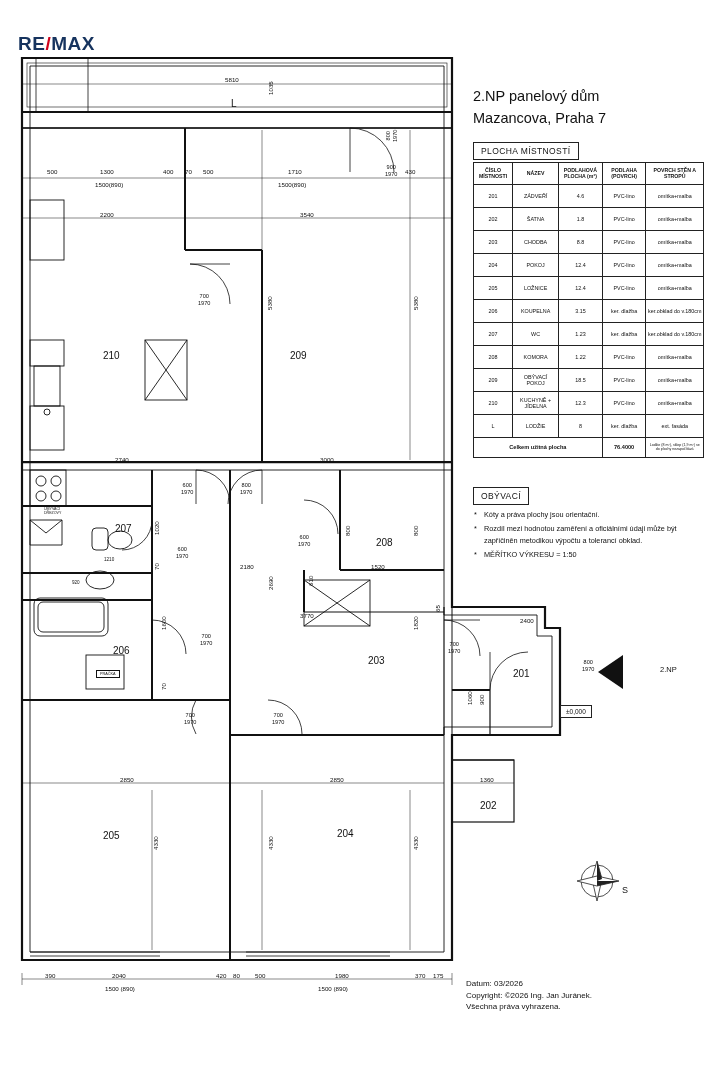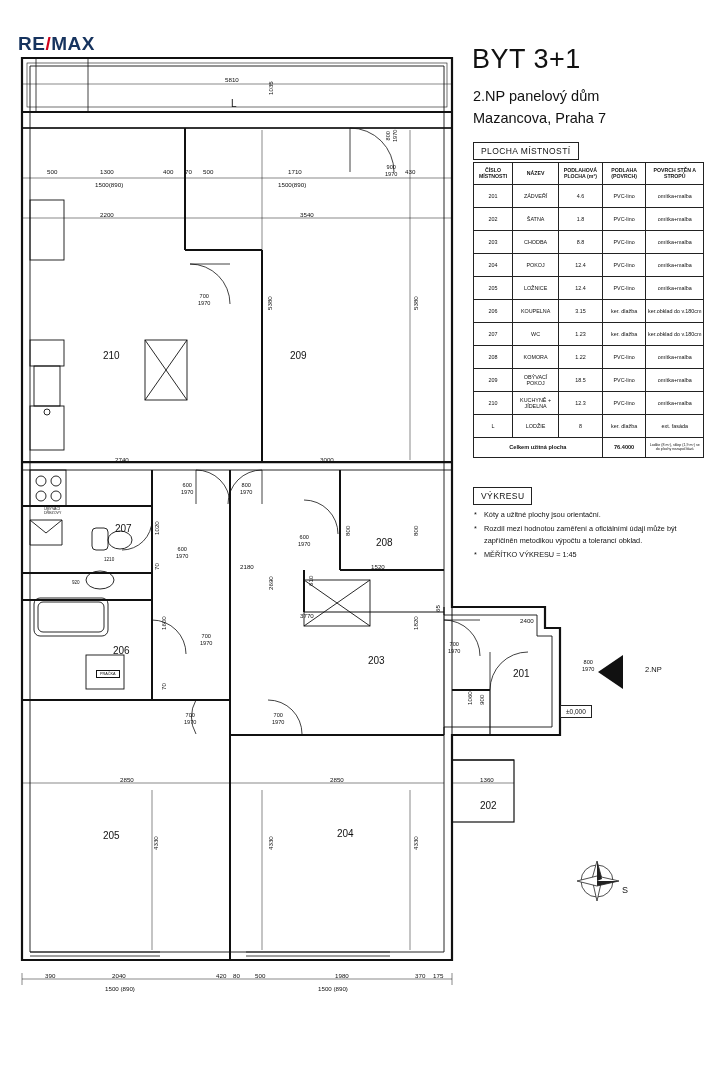--- a/index.html
+++ b/index.html
@@ -77,30 +77,29 @@
   }
   .dimtxt {
     position:absolute; font-size:6.2px; color:#111; white-space:nowrap;
   }
   .dimtxt.v { transform-origin:0 0; }
   .doortxt {
     position:absolute; font-size:5.6px; color:#111; text-align:center; line-height:1.18; white-space:nowrap;
   }
   .tinytxt { position:absolute; font-size:4.2px; color:#111; white-space:nowrap; }
   .lev { position:absolute; font-size:6.5px; border:.8px solid #222; padding:2px 5px; background:#fff; }
-  .np { position:absolute; font-size:7.5px; }
+  .np { position:absolute; font-size:7.5px;margin-left:15px; }
 </style>
 </head>
 <body>
 
 <div class="page">
 
   <div class="brand"><span>RE</span><span class="slash">/</span><span>MAX</span></div>
 
-  <div class="title-main">BYT 3+1</div>
   <div class="title-sub1">2.NP panelový dům</div>
   <div class="title-sub2">Mazancova, Praha 7</div>
 
   <div class="boxlabel" id="legend-title">PLOCHA MÍSTNOSTÍ</div>
 
   <table class="legend-table">
     <thead>
       <tr>
         <th class="col-num">ČÍSLO MÍSTNOSTI</th>
         <th class="col-name">NÁZEV</th>
@@ -188,47 +187,52 @@
           <td>ext. fasáda</td>
         </tr>
         <tr class="total">
           <td colspan="3">Celkem užitná plocha</td>
           <td>76.4000</td>
           <td class="small">Lodžie (8 m²), sklep (1,9 m²) se do plochy nezapočítává</td>
         </tr>
       </tbody>
   </table>
 
-  <div class="boxlabel" id="note-title">VÝKRESU</div>
+  <div class="boxlabel" id="note-title">OBÝVACÍ</div>
   <div class="notes">
     <div class="n">
         <span class="star">*</span>
-        <span>Kóty a užitné plochy jsou orientační.</span>
+        <span>Kóty a práva plochy jsou orientační.</span>
       </div>
     <div class="n">
         <span class="star">*</span>
         <span>Rozdíl mezi hodnotou zaměření a oficiálními údaji může být zapříčiněn metodikou výpočtu a tolerancí obklad.</span>
       </div>
     <div class="n">
         <span class="star">*</span>
-        <span>MĚŘÍTKO VÝKRESU = 1:45</span>
+        <span>MĚŘÍTKO VÝKRESU = 1:50</span>
       </div>
   </div>
 
   <div class="compass">
     <svg width="60" height="52" viewBox="0 0 60 52">
       <circle cx="22" cy="26" r="16" fill="none" stroke="#222" stroke-width="0.8"></circle>
       <path d="M22 6 L27 24 L22 46 L17 24 Z" fill="#fff" stroke="#222" stroke-width="0.8"></path>
       <path d="M2 26 L22 21 L44 26 L22 31 Z" fill="#fff" stroke="#222" stroke-width="0.8"></path>
       <path d="M22 6 L27 24 L22 26 Z" fill="#222"></path>
       <path d="M44 26 L22 31 L22 26 Z" fill="#222"></path>
     </svg>
     <div style="position:absolute;left:47px;top:30px;font-size:9px;">S</div>
   </div>
 
+  <div class="footer">
+    <div>Datum: 03/2026</div>
+    <div>Copyright: ©2026 Ing. Jan Juránek.</div>
+    <div>Všechna práva vyhrazena.</div>
+  </div>
 
   <div class="plan">
     <svg width="660" height="1010" viewBox="0 0 660 1010">
       <g stroke="#111" fill="none" stroke-width="1">
 
         <path d="M22 58 L452 58 L452 607 L545 607 L545 628 L560 628 L560 735 L452 735 L452 960 L22 960 Z" stroke-width="2.2"></path>
 
         <path d="M30 66 L444 66 L444 615 L537 615 L537 636 L552 636 L552 727 L444 727 L444 952 L30 952 Z" stroke-width="0.9"></path>
 
         <rect x="22" y="58" width="430" height="54" stroke-width="1.1"></rect>

